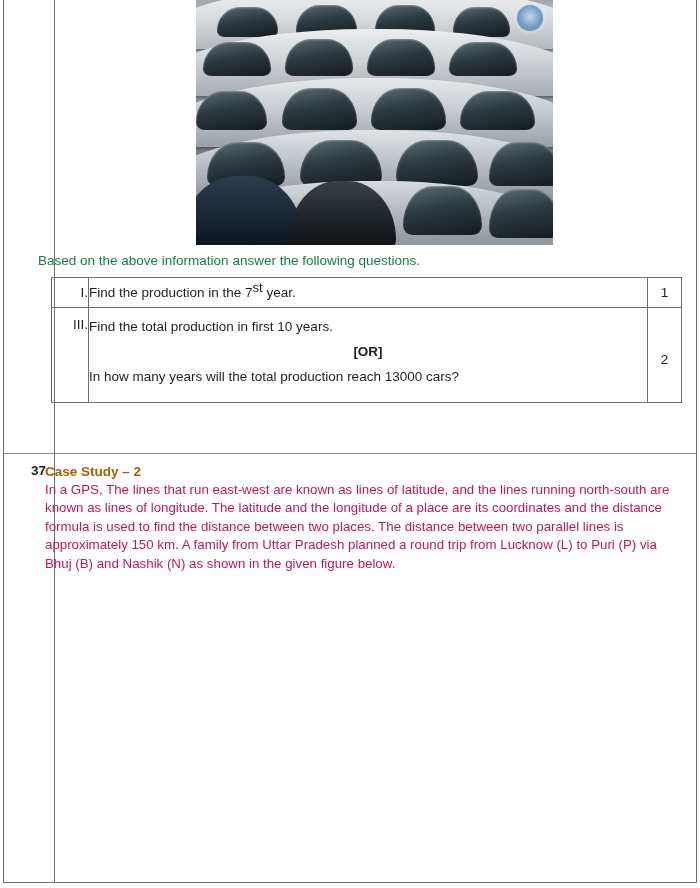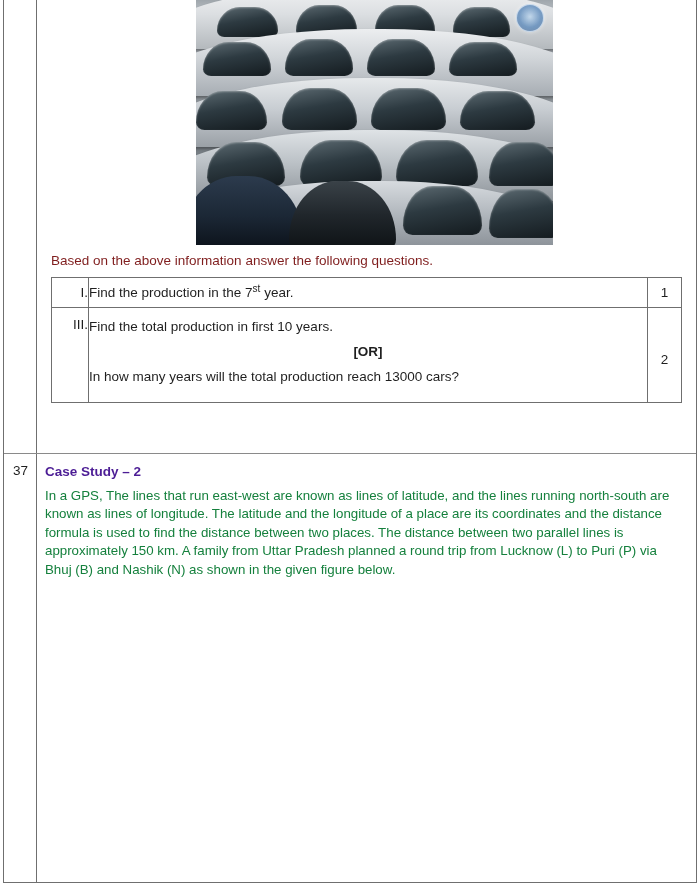--- a/index.html
+++ b/index.html
@@ -31,26 +31,27 @@
     height: 883px;
     box-sizing: border-box;
     border-left: 1.5px solid #6f6f6f;
     border-right: 1.5px solid #6f6f6f;
     border-bottom: 1.5px solid #6f6f6f;
   }
 
   
   .qnum-rail {
     position: absolute;
-    left: 0;
+    left: 18px;
     top: 0;
     bottom: 0;
     width: 33px;
     border-right: 1.5px solid #6f6f6f;
     box-sizing: border-box;
+    font-weight: bold;
   }
 
   .qnum {
     position: absolute;
     left: 0;
     width: 33px;
     text-align: center;
     font-size: 13.5px;
     line-height: 16px;
     color: #1f1f1f;
@@ -135,25 +136,25 @@
     width: 26px;
     height: 26px;
     border-radius: 50%;
     background: radial-gradient(circle at 50% 45%, rgba(190,214,236,0.85) 0%, rgba(86,134,186,0.75) 55%, rgba(40,84,140,0.55) 100%);
     border: 1.5px solid rgba(225,238,250,0.75);
     box-shadow: 0 0 4px rgba(255,255,255,0.5);
   }
 
   .based-line {
     position: absolute;
-    left: 13px;
+    left: 0;
     top: 252px;
     font-size: 13.5px;
     line-height: 18px;
-    color: #7f1d1d;
+    color: #15803d;
     white-space: nowrap;
   }
 
   
   .qtable {
     position: absolute;
     left: 13px;
     top: 277px;
     width: 631px;
     border-collapse: collapse;
@@ -169,44 +170,44 @@
   .col-num  { width: 36px;  text-align: right;  padding: 7px 6px 7px 0; }
   .col-text { padding: 7px 8px 7px 9px; line-height: 19px; }
   .col-mark { width: 33px;  text-align: center; vertical-align: top; padding: 7px 0 0 0; }
   .col-mark.mid { vertical-align: middle; padding: 7px 0; }
 
   .or-line {
     text-align: center;
     font-weight: bold;
     margin: 6px 0 6px 0;
   }
-  .sub { font-size: 10px; vertical-align: super; line-height: 0; }
+  .sub { font-size: 13px; vertical-align: super; line-height: 0; }
 
   
   .q37-body {
     position: absolute;
     left: 34px;
     top: 453px;
     right: 0;
     bottom: 0;
     padding: 10px 18px 0 7px;
     box-sizing: border-box;
   }
   .case-heading {
     font-size: 13.5px;
     font-weight: bold;
     line-height: 18px;
-    margin: 0 0 6px 0;
-    color: #4c1d95;
+    margin: 0 0 0 0;
+    color: #a16207;
   }
   .case-para {
     font-size: 13.3px;
     line-height: 18.4px;
     margin: 0;
-    color: #15803d;
+    color: #be185d;
     text-align: left;
     max-width: 630px;
   }
 </style>
 </head>
 <body>
 
 <div class="page">
   <div class="sheet">
 

